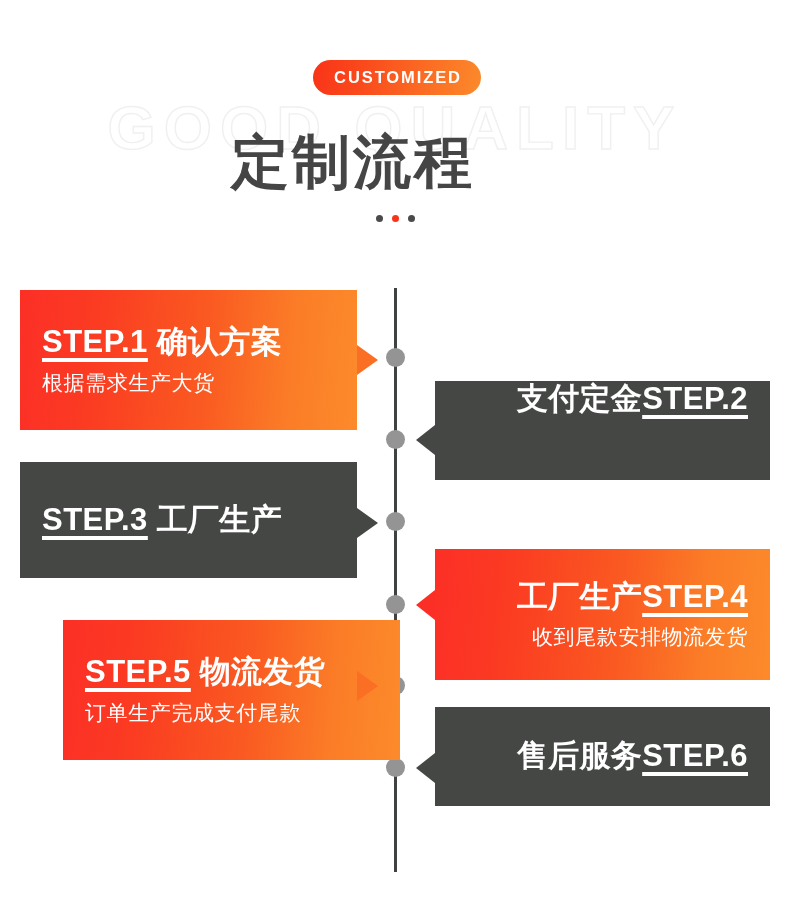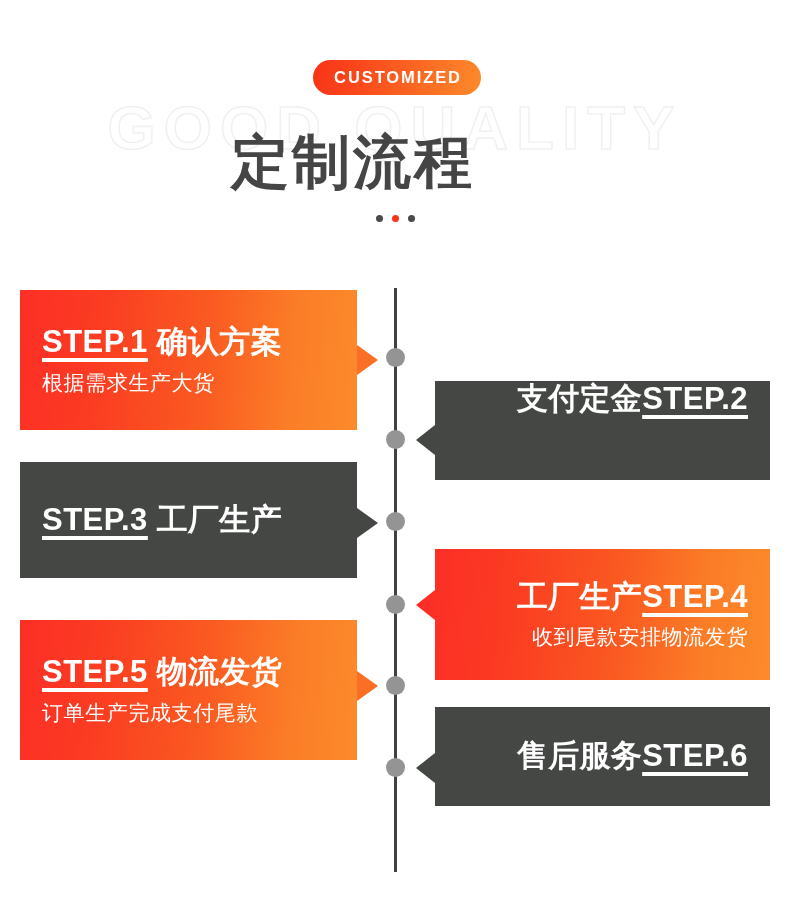--- a/index.html
+++ b/index.html
@@ -231,21 +231,21 @@
   <div class="arrow right-pointing" style="left:357px; top:508px;"></div>
 
   <div class="step right warm" style="top:549px; height:131px;">
     <div class="step-title">
       <span>工厂生产</span><span class="stepnum">STEP.4</span>
     </div>
     <div class="step-sub">收到尾款安排物流发货</div>
   </div>
   <div class="arrow left-pointing warm" style="left:416px; top:590px;"></div>
 
-  <div class="step left warm" style="top:620px; height:140px;">
+  <div class="step left warm" style="top:620px; height:140px;margin-left:43px;">
     <div class="step-title">
       <span class="stepnum">STEP.5</span><span> </span><span>物流发货</span>
     </div>
     <div class="step-sub">订单生产完成支付尾款</div>
   </div>
   <div class="arrow right-pointing warm" style="left:357px; top:671px;"></div>
 
   <div class="step right dark" style="top:707px; height:99px;">
     <div class="step-title">
       <span>售后服务</span><span class="stepnum">STEP.6</span>

